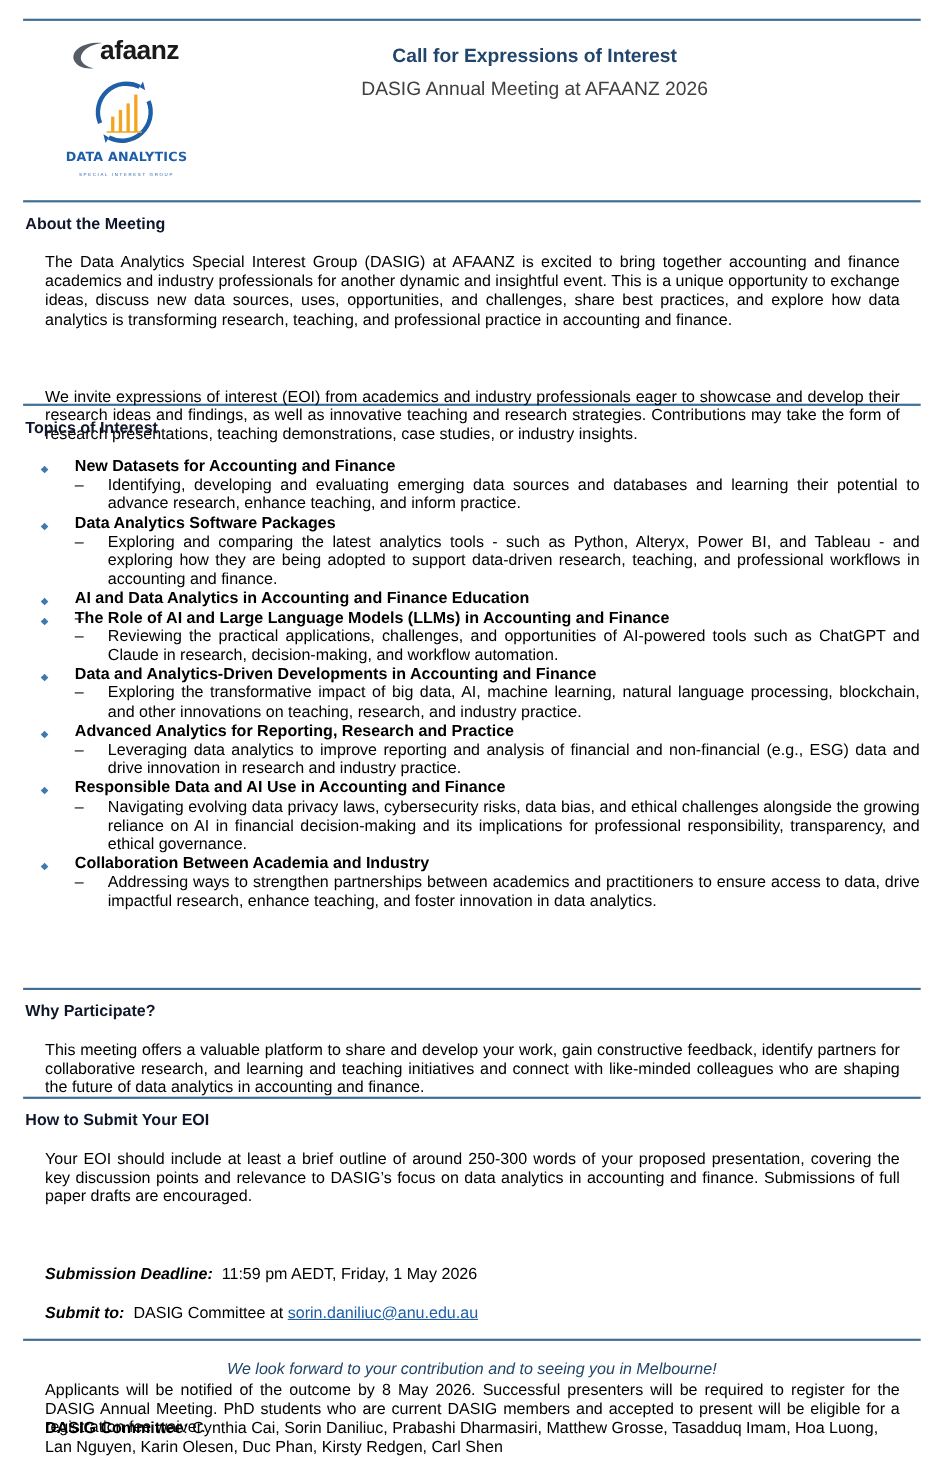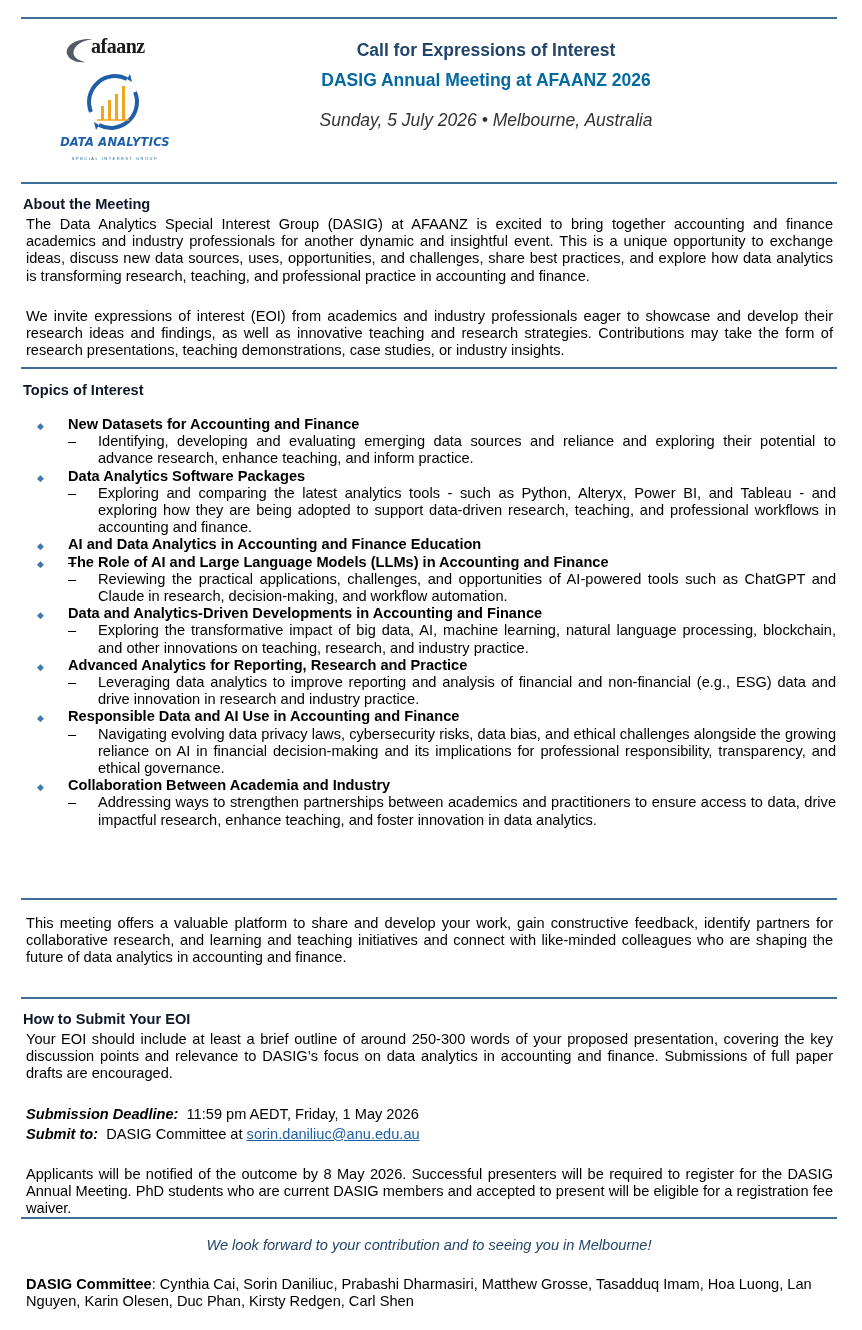--- a/index.html
+++ b/index.html
@@ -6,31 +6,31 @@
     body {
       width: 862px; height: 1330px; position: relative; overflow: hidden;
       font-family: "Liberation Sans", sans-serif; color: #000;
       font-size: 14.6px; line-height: 17.2px;
     }
     .rule { position: absolute; left: 21px; width: 816px; height: 2px; background: #3f6e96; }
     .header { position: absolute; top: 20px; left: 21px; width: 816px; height: 162px; }
     .logo-block { position: absolute; left: 34px; top: 16px; width: 130px; height: 130px; }
     .afaanz { position: absolute; left: 8px; top: 0; width: 110px; height: 30px; }
     .afaanz-swoosh { position: absolute; left: 0; top: 2px; width: 34px; height: 26px; }
-    .afaanz-text { position: absolute; left: 28px; top: 2px; font-family: Liberation Serif, serif; font-weight: bold; font-size: 20px; color: #1a1a1a; letter-spacing: -0.5px; }
+    .afaanz-text { position: absolute; left: 28px; top: 2px; font-family: Liberation Sans, sans-serif; font-weight: bold; font-size: 24px; color: #1a1a1a; letter-spacing: -0.5px; }
     .da-circle { position: absolute; left: 28px; top: 36px; width: 60px; height: 60px; }
-    .da-text { position: absolute; left: 0; top: 98px; width: 120px; text-align: center; font-family: "DejaVu Sans", sans-serif; font-weight: bold; font-size: 11.5px; color: #1f5fa8; letter-spacing: 0.2px; font-style: italic; }
+    .da-text { position: absolute; left: 0; top: 98px; width: 120px; text-align: center; font-family: "DejaVu Sans", sans-serif; font-weight: bold; font-size: 11.5px; color: #1f5fa8; letter-spacing: 0.2px; }
     .da-sub { position: absolute; left: 0; top: 114px; width: 120px; text-align: center; font-size: 4px; color: #1f5fa8; letter-spacing: 1.5px; }
     .title-block { position: absolute; left: 240px; top: 18px; width: 450px; text-align: center; }
     .t1 { font-weight: bold; font-size: 17.5px; color: #21456b; line-height: 24px; }
-    .t2 { font-weight: bold; font-size: 17.5px; color: #0369a1; line-height: 24px; margin-top: 6px; }
+    .t2 { font-weight: normal; font-size: 17.5px; color: #404040; line-height: 24px; margin-top: 6px; }
     .t3 { font-style: italic; font-size: 17.5px; color: #333; line-height: 24px; margin-top: 16px; }
     .section { position: absolute; left: 23px; width: 813px; text-align: justify; }
     .section-title { font-weight: bold; color: #0f172a; font-size: 14.6px; line-height: 17px; }
-    p { margin: 3px; }
+    p { margin: 18px; }
     .gap { height: 17px; }
     ul.topics { list-style: none; margin: 0; padding: 0; }
     ul.topics li.topic { position: relative; padding-left: 45px; }
     .bullet { position: absolute; left: 14px; top: 2px; color: #3f79b0; font-size: 9px; }
     .topic-title { font-weight: bold; }
     .sub { position: relative; padding-left: 75px; margin-left: -45px; text-align: justify; }
     .dash { position: absolute; left: 45px; top: 0; }
     .label-b { font-weight: bold; color: #000000; font-style: italic; }
     a.email { color: #1f5fa8; text-decoration: underline; }
     .closing { position: absolute; left: 21px; width: 816px; text-align: center; font-style: italic; color: #21456b; top: 1237px; }
@@ -63,39 +63,38 @@
       <rect x="32" y="22" width="3" height="26" fill="#f2a51e"></rect>
       <rect x="39" y="14" width="3" height="34" fill="#f2a51e"></rect>
       <path d="M14 48 L46 48" stroke="#f2a51e" stroke-width="1.5"></path>
     </svg>
     <div class="da-text">DATA ANALYTICS</div>
     <div class="da-sub">SPECIAL INTEREST GROUP</div>
   </div>
   <div class="title-block">
     <div class="t1">Call for Expressions of Interest</div>
     <div class="t2">DASIG Annual Meeting at AFAANZ 2026</div>
-    <div class="t3">Sunday, 5 July 2026  •  Melbourne, Australia</div>
   </div>
 </div>
 
 <div class="section" style="top:196px">
   <div class="section-title">About the Meeting</div>
   <p>The Data Analytics Special Interest Group (DASIG) at AFAANZ is excited to bring together accounting and finance academics and industry professionals for another dynamic and insightful event. This is a unique opportunity to exchange ideas, discuss new data sources, uses, opportunities, and challenges, share best practices, and explore how data analytics is transforming research, teaching, and professional practice in accounting and finance.</p>
   <div class="gap"></div>
   <p>We invite expressions of interest (EOI) from academics and industry professionals eager to showcase and develop their research ideas and findings, as well as innovative teaching and research strategies. Contributions may take the form of research presentations, teaching demonstrations, case studies, or industry insights.</p>
 </div>
 
 <div class="section" style="top:382px">
   <div class="section-title">Topics of Interest</div>
   <div class="gap"></div>
   <ul class="topics">
     <li class="topic">
       <span class="bullet">◆</span>
       <div class="topic-title">New Datasets for Accounting and Finance</div>
-      <div class="sub"><span class="dash">–</span><span>Identifying, developing and evaluating emerging data sources and reliance and exploring their potential to advance research, enhance teaching, and inform practice.</span></div>
+      <div class="sub"><span class="dash">–</span><span>Identifying, developing and evaluating emerging data sources and databases and learning their potential to advance research, enhance teaching, and inform practice.</span></div>
     </li>
     <li class="topic">
       <span class="bullet">◆</span>
       <div class="topic-title">Data Analytics Software Packages</div>
       <div class="sub"><span class="dash">–</span><span>Exploring and comparing the latest analytics tools - such as Python, Alteryx, Power BI, and Tableau - and exploring how they are being adopted to support data-driven research, teaching, and professional workflows in accounting and finance.</span></div>
     </li>
     <li class="topic">
       <span class="bullet">◆</span>
       <div class="topic-title">AI and Data Analytics in Accounting and Finance Education</div>
       <div class="sub"><span class="dash">–</span></div>
@@ -122,20 +121,21 @@
     </li>
     <li class="topic">
       <span class="bullet">◆</span>
       <div class="topic-title">Collaboration Between Academia and Industry</div>
       <div class="sub"><span class="dash">–</span><span>Addressing ways to strengthen partnerships between academics and practitioners to ensure access to data, drive impactful research, enhance teaching, and foster innovation in data analytics.</span></div>
     </li>
   </ul>
 </div>
 
 <div class="section" style="top:912px">
+  <div class="section-title">Why Participate?</div>
   <p>This meeting offers a valuable platform to share and develop your work, gain constructive feedback, identify partners for collaborative research, and learning and teaching initiatives and connect with like-minded colleagues who are shaping the future of data analytics in accounting and finance.</p>
 </div>
 
 <div class="section" style="top:1011px">
   <div class="section-title">How to Submit Your EOI</div>
   <p>Your EOI should include at least a brief outline of around 250-300 words of your proposed presentation, covering the key discussion points and relevance to DASIG’s focus on data analytics in accounting and finance. Submissions of full paper drafts are encouraged.</p>
   <div class="gap"></div>
   <p style="text-align:left"><span class="label-b">Submission Deadline:</span>&nbsp;&nbsp;<span>11:59 pm AEDT, Friday, 1 May 2026</span></p>
   <p style="text-align:left"><span class="label-b">Submit to:</span>&nbsp;&nbsp;<span>DASIG Committee at</span> <a class="email" href="#">sorin.daniliuc@anu.edu.au</a></p>
   <div class="gap"></div>

